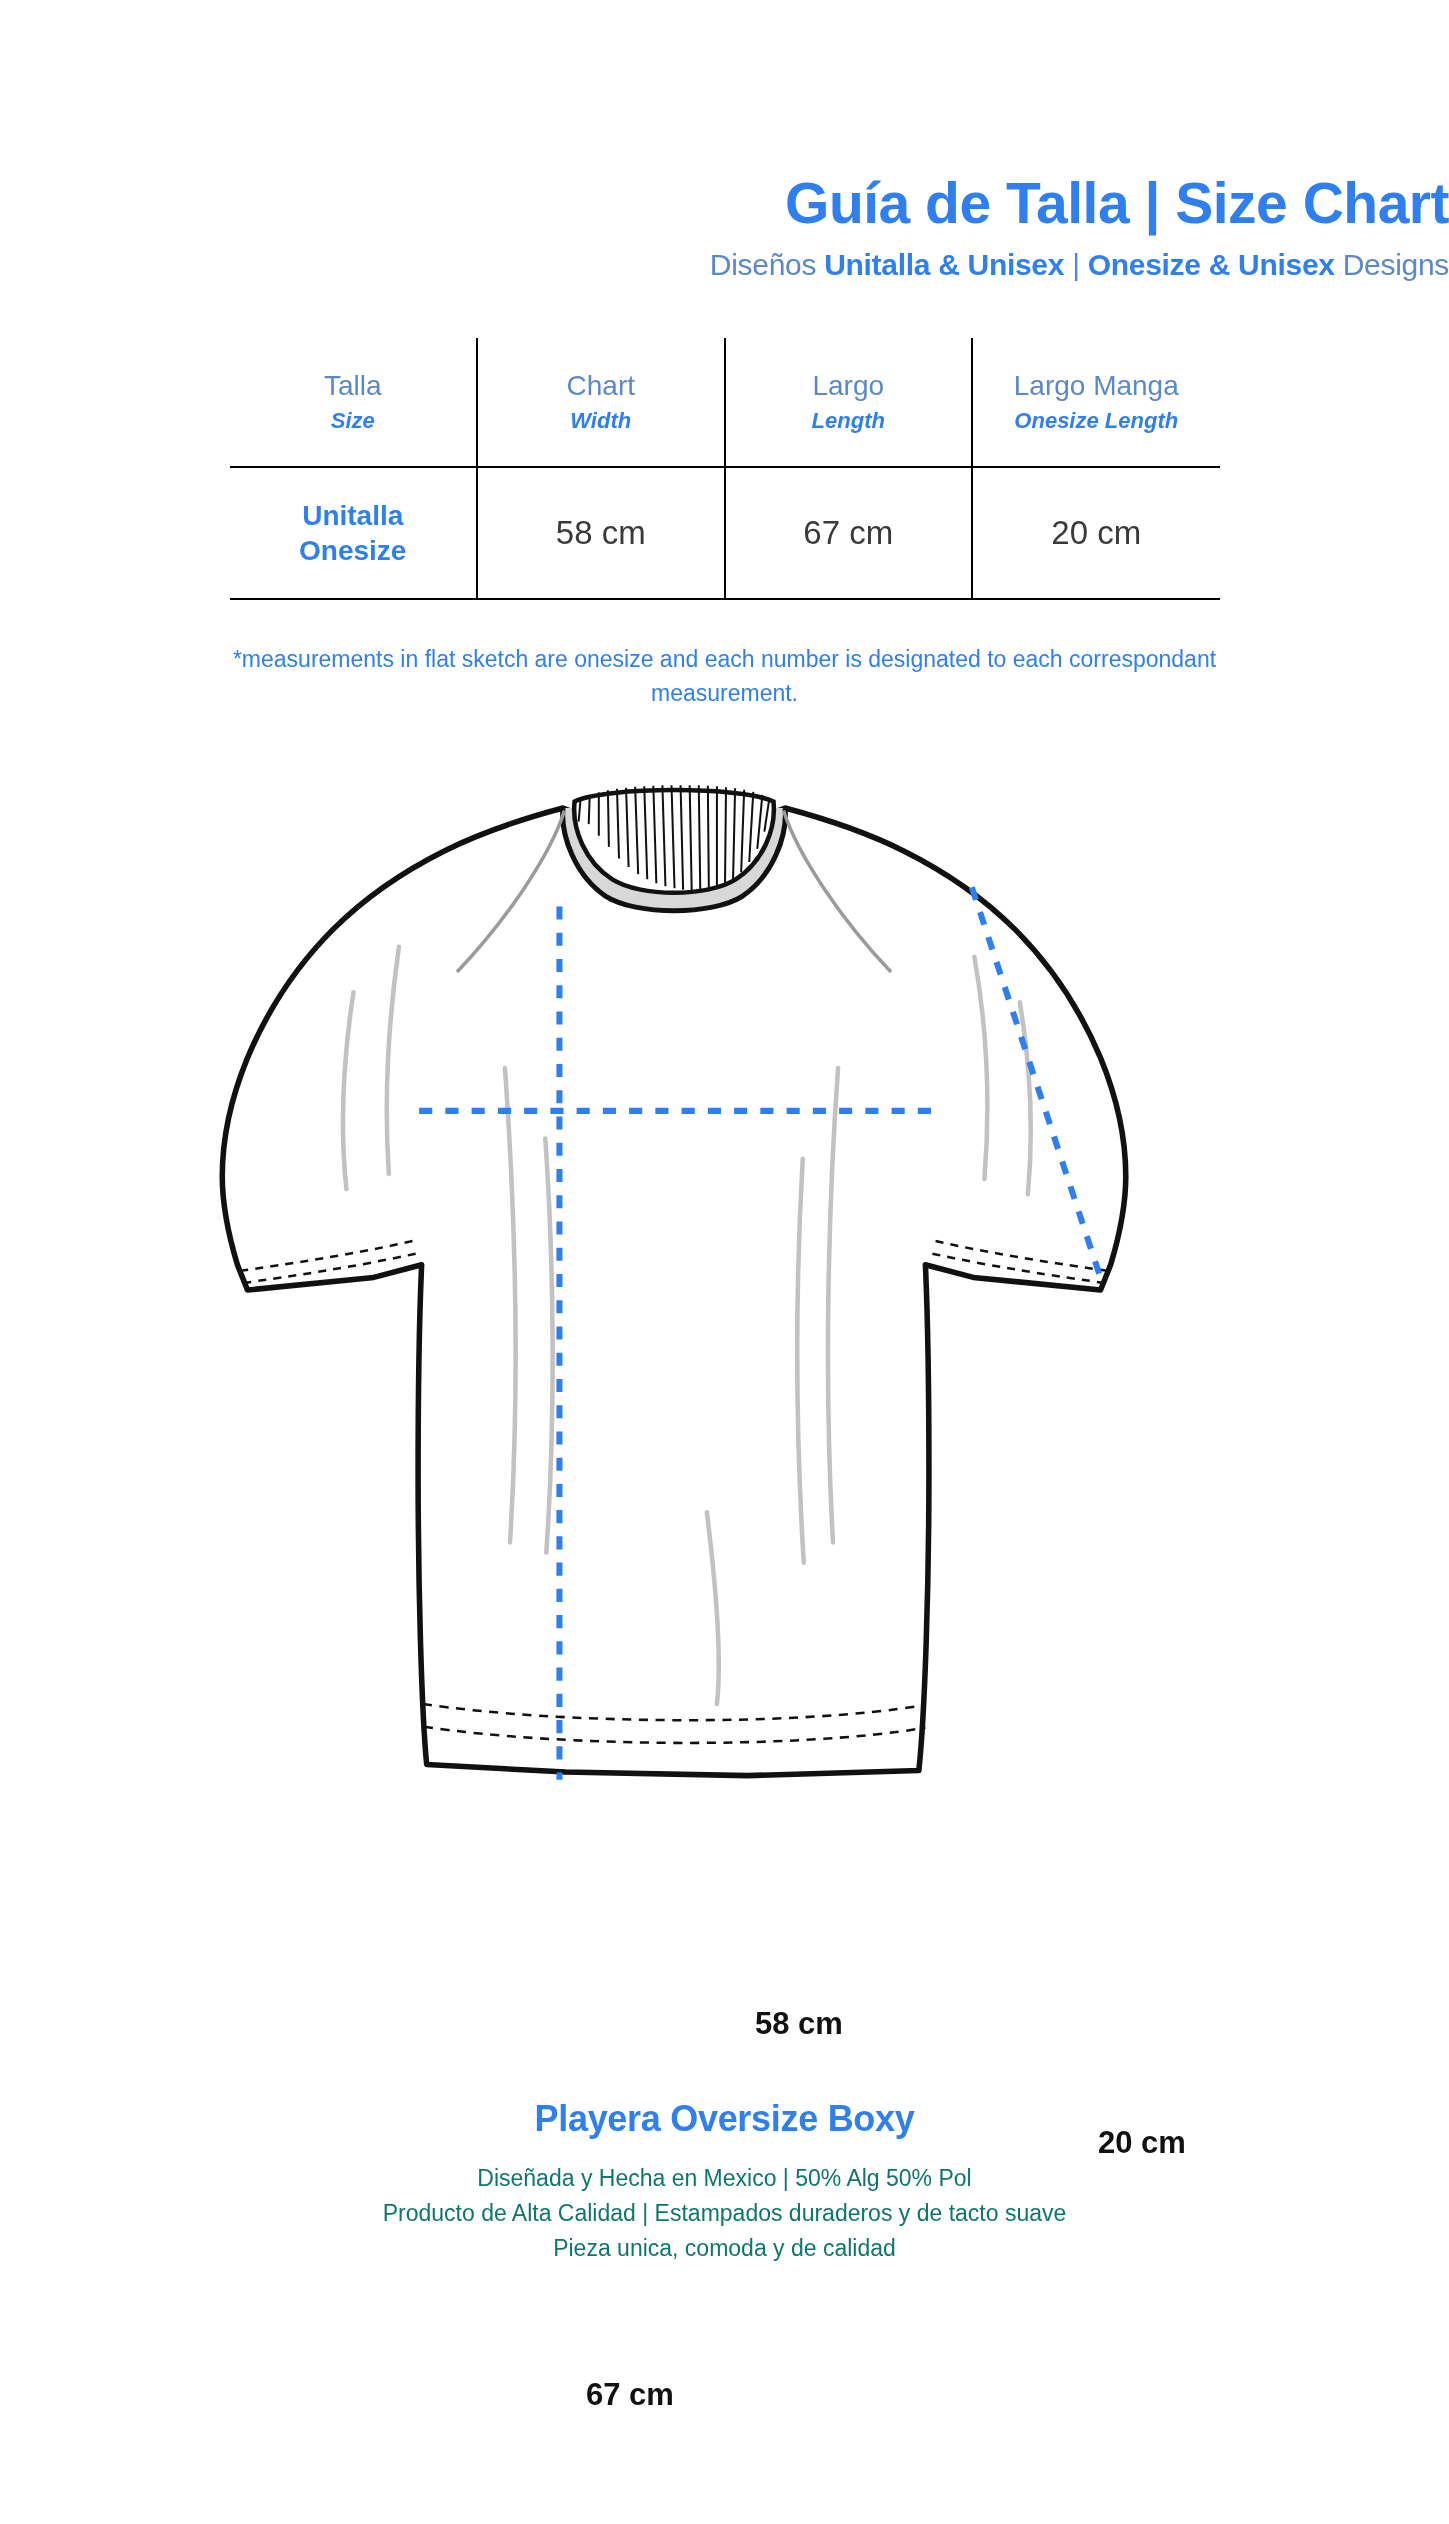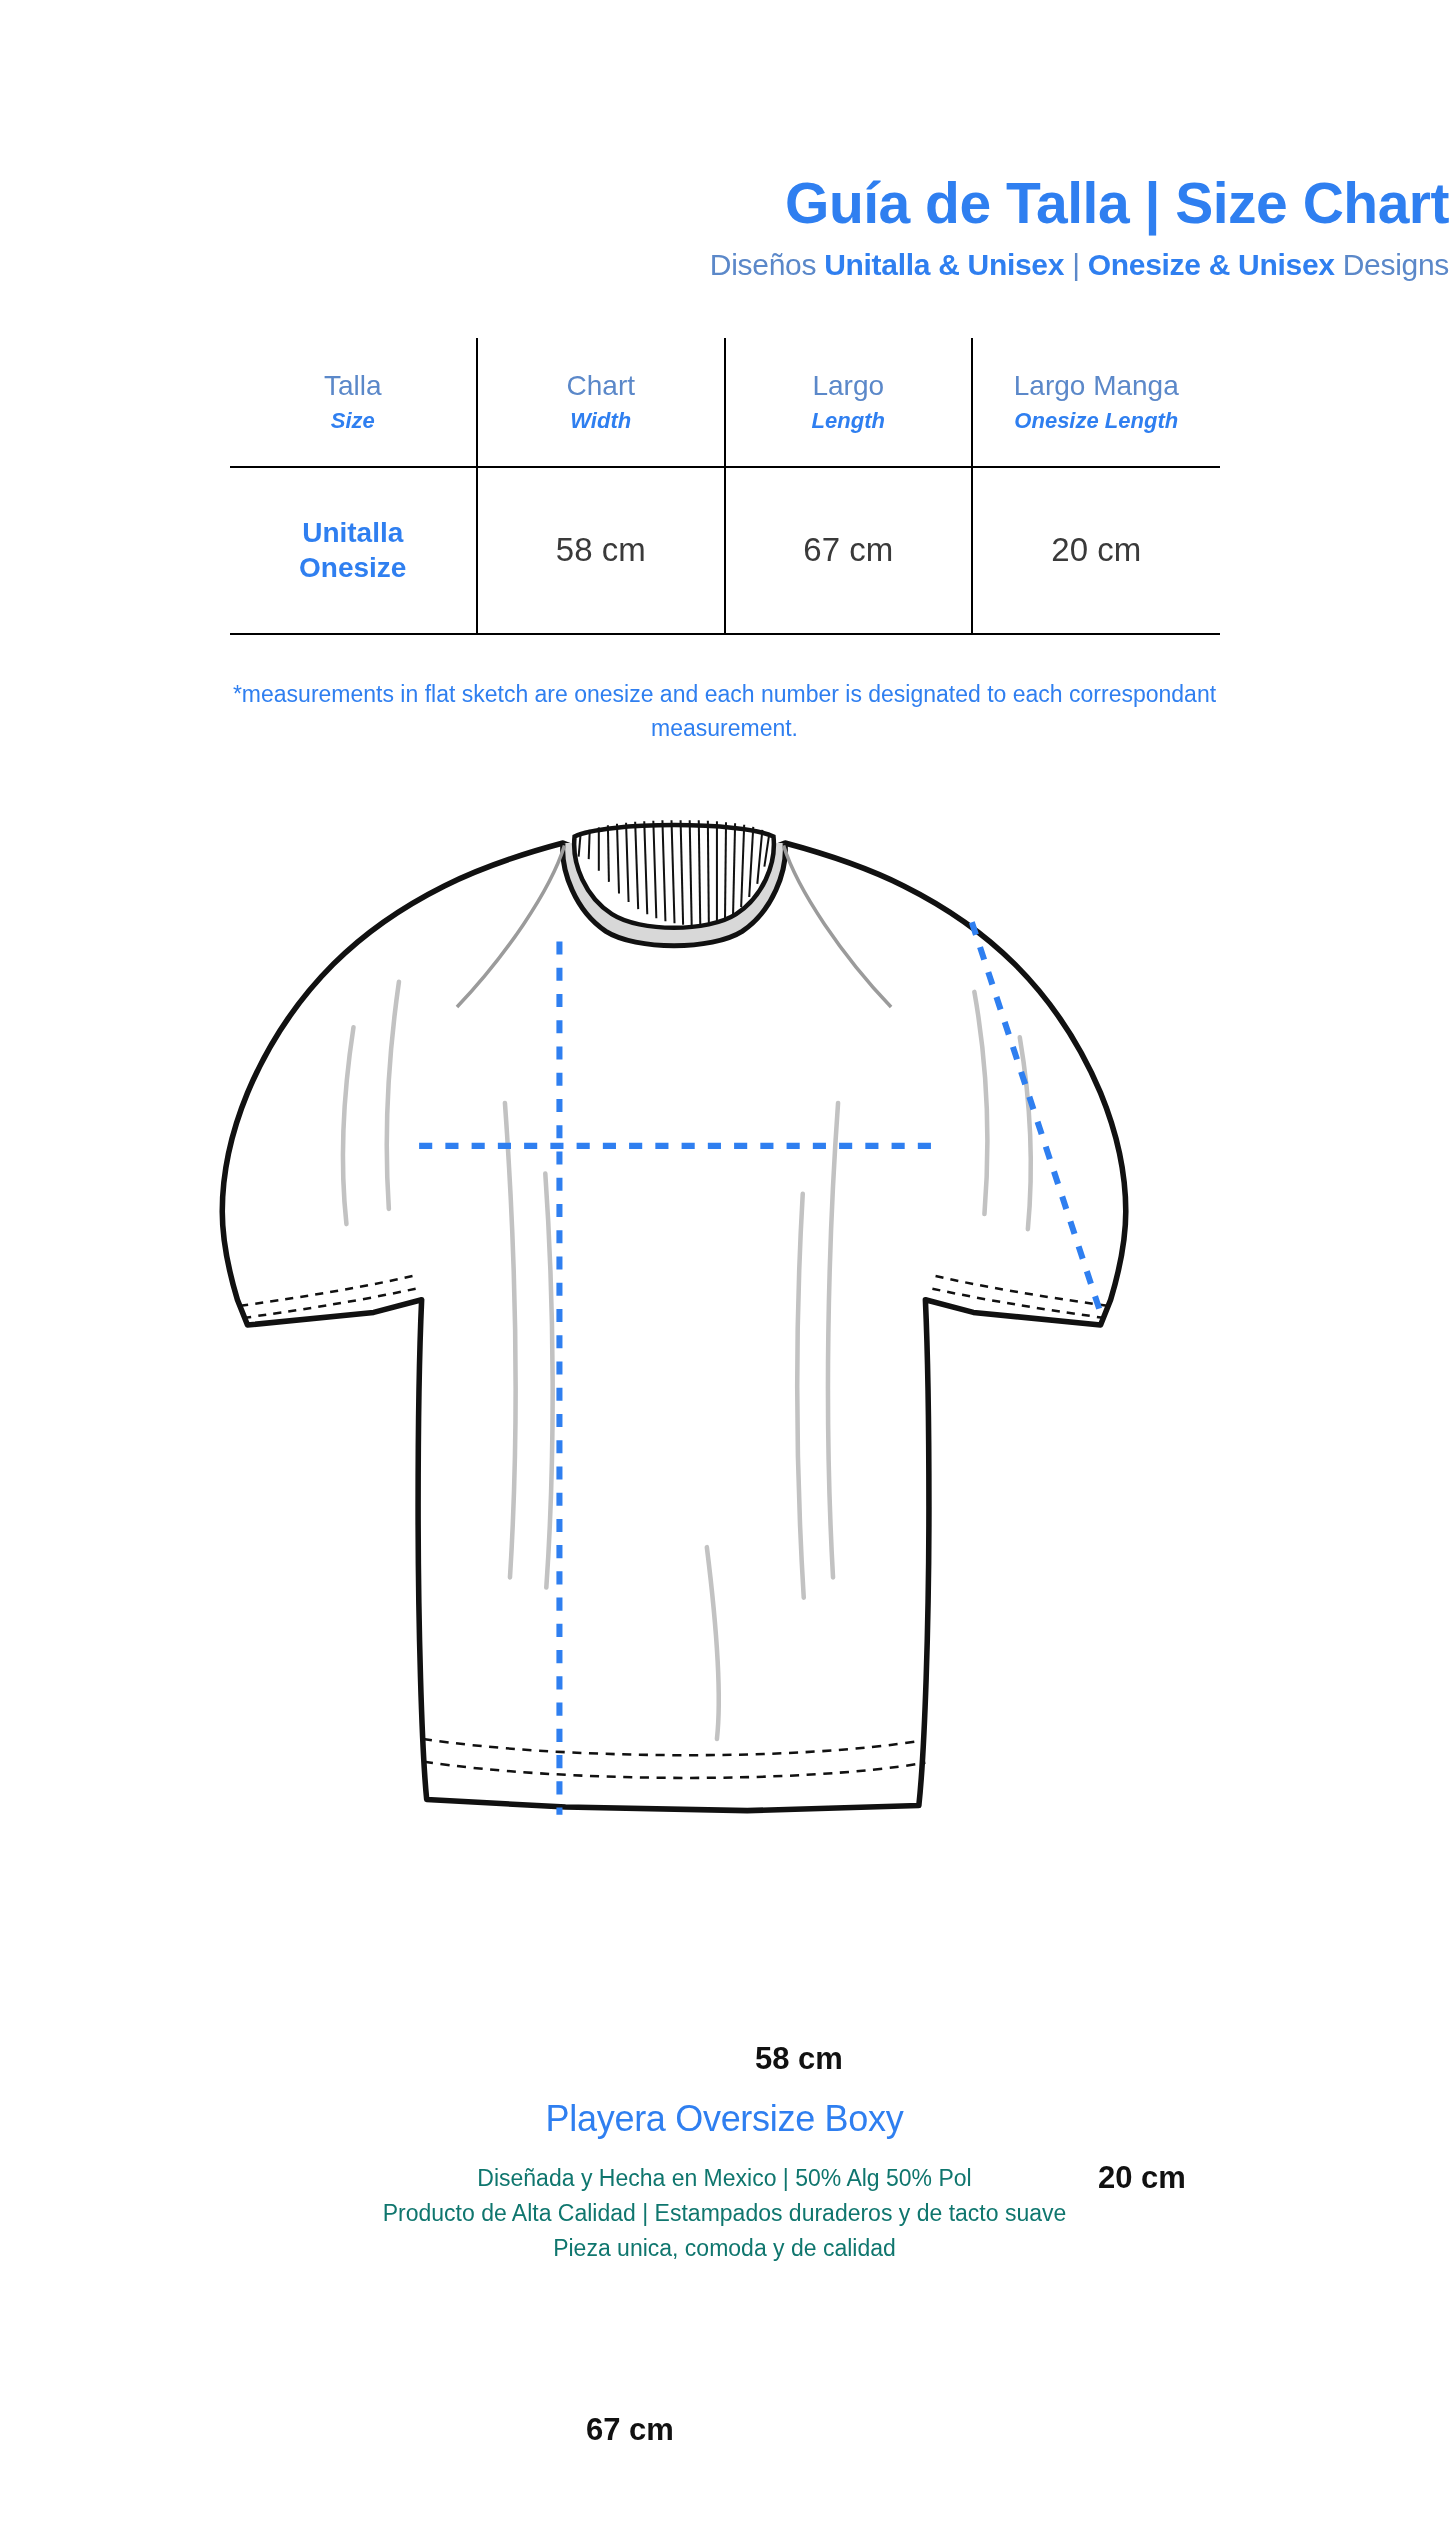--- a/index.html
+++ b/index.html
@@ -84,21 +84,21 @@
     font-weight: bold;
     font-style: italic;
     display: block;
     line-height: 1.3;
     margin-top: 4px;
   }
   .col-div {
     border-right: 2.5px solid #000;
   }
   .body-row td {
-    height: 167px;
+    height: 132px;
   }
   .size-cell {
     font-size: 28px;
     font-weight: bold;
     color: #2f7ff0;
     line-height: 1.25;
   }
   .size-cell .es { display: block; }
   .size-cell .en { display: block; }
   .meas-cell {
@@ -144,21 +144,21 @@
   
   .footer {
     position: absolute;
     left: 0;
     top: 2098px;
     width: 100%;
     text-align: center;
   }
   .product-name {
     font-size: 36px;
-    font-weight: normal;
+    font-weight: bold;
     color: #2f7ff0;
     letter-spacing: -0.3px;
     text-align: center;
   }
   .footer-lines {
     margin-top: 21px;
     color: #0f766e;
     font-size: 23px;
     line-height: 1.52;
   }

